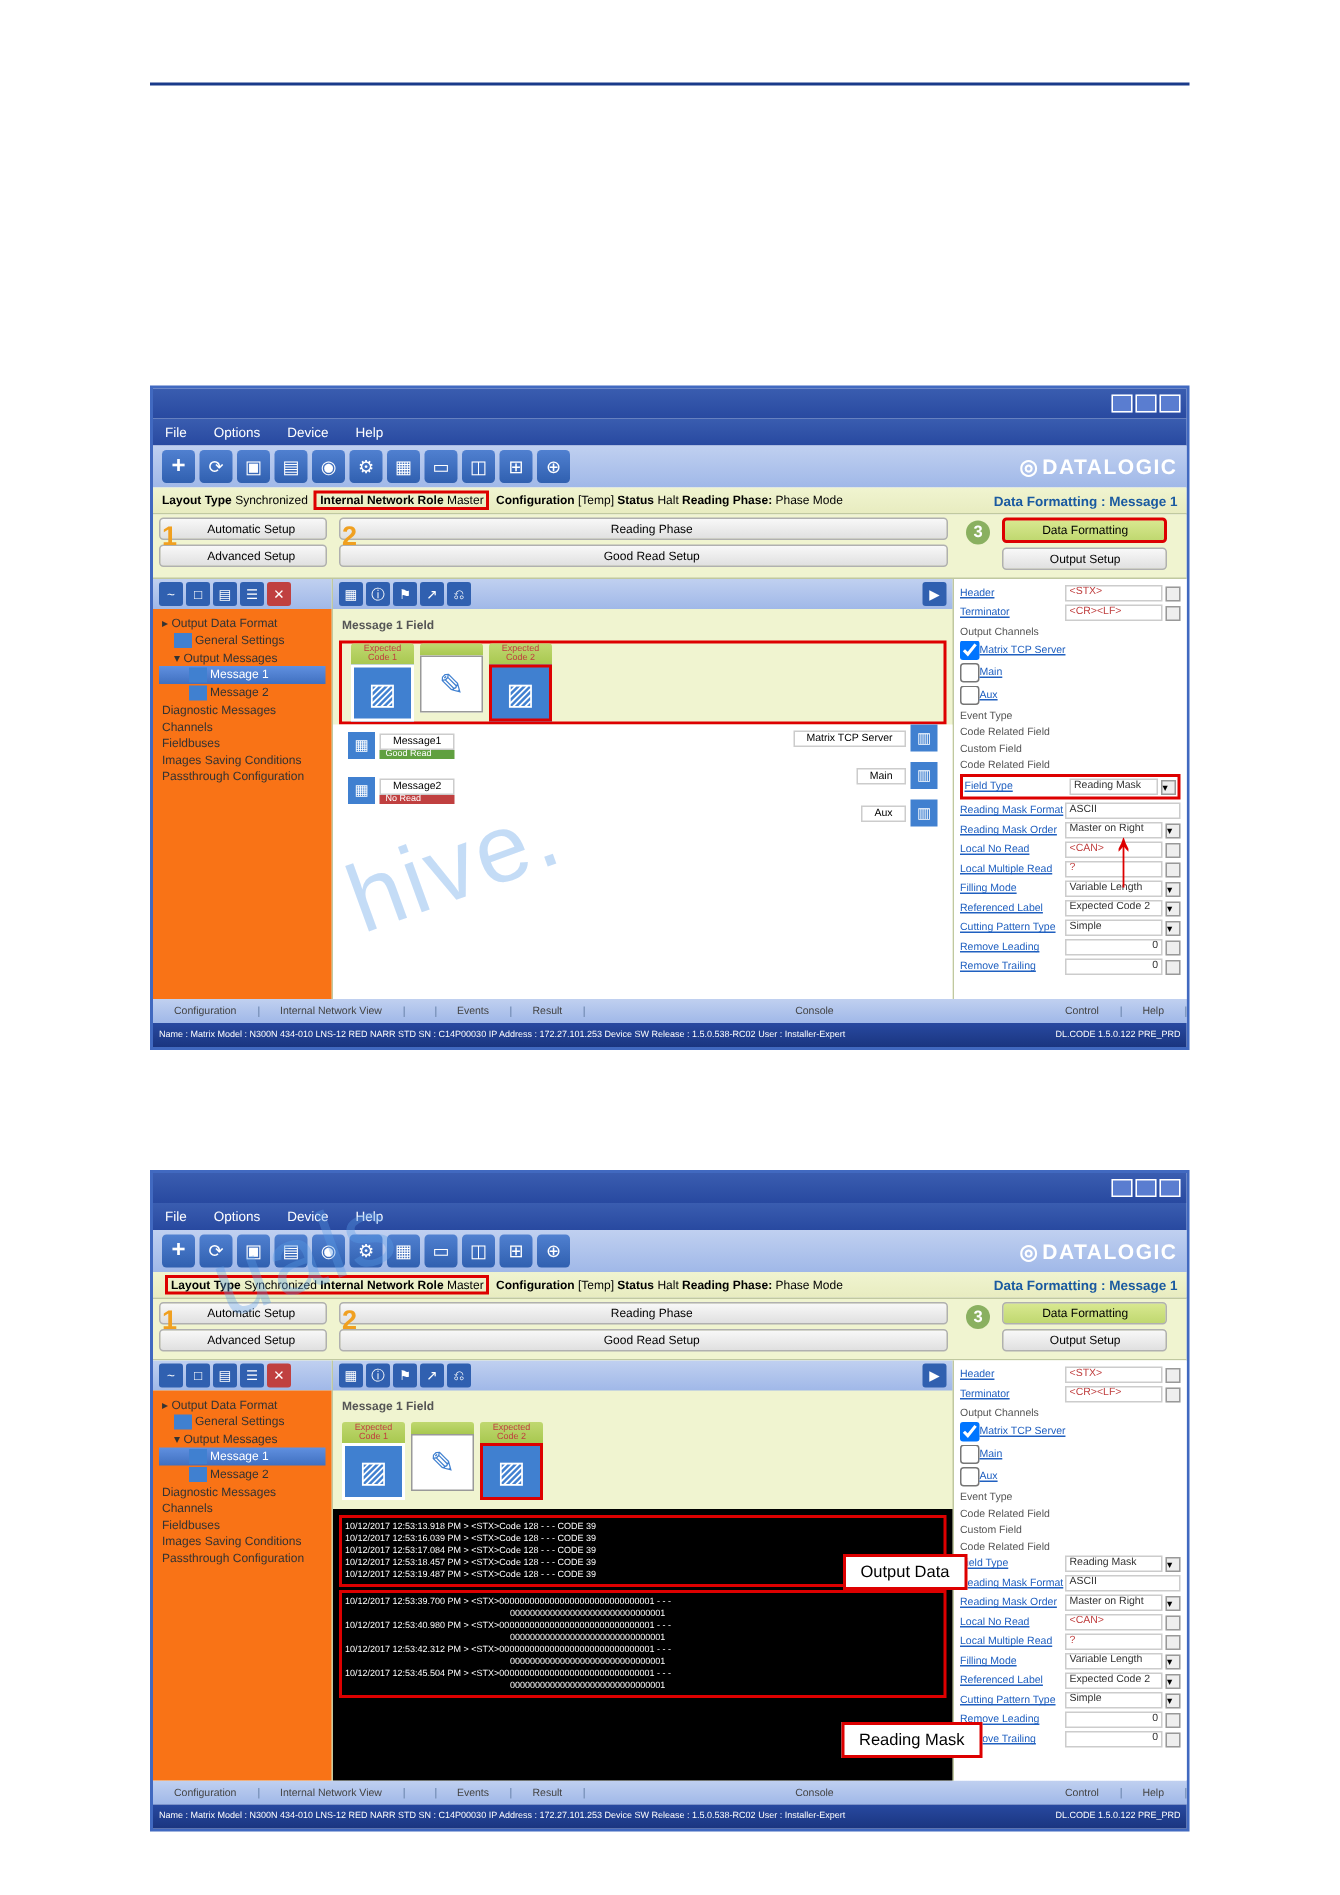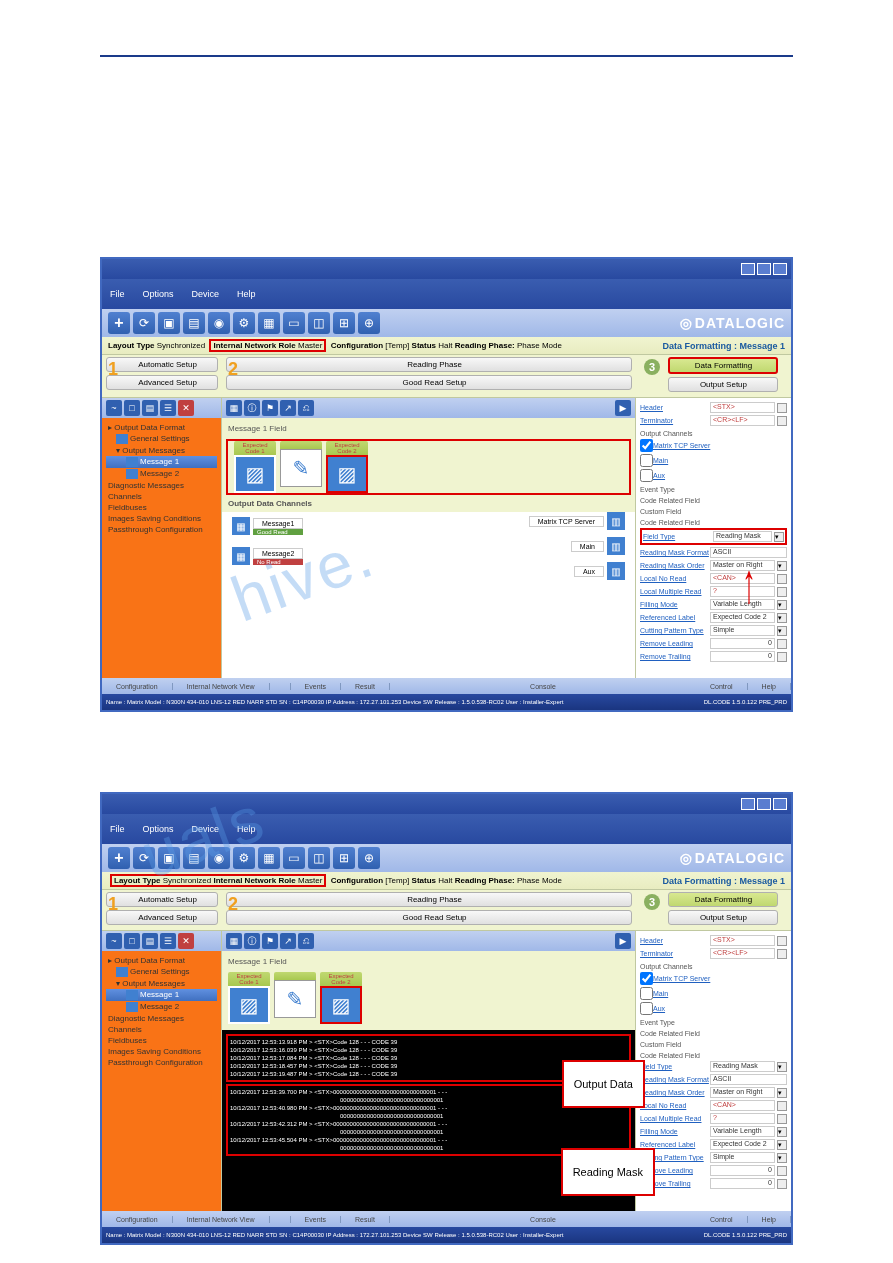--- a/index.html
+++ b/index.html
@@ -2,21 +2,21 @@
 <html><head>
 <meta charset="utf-8">
 <style>
 *{margin:0;padding:0;box-sizing:border-box;font-family:Arial,sans-serif}
 body{background:#fff;width:893px}
 .page{padding:0 100px}
 .hr{border-top:2px solid #1a3a8a;margin:55px 0 200px 0}
 .screenshot{border:2px solid #4169c0;background:#fff;margin-bottom:80px;position:relative}
 .titlebar{background:linear-gradient(#3a5db0,#2849a0);height:20px;display:flex;justify-content:flex-end;align-items:center;padding:0 4px}
 .titlebar span{display:inline-block;width:14px;height:12px;background:#5a7dd0;margin-left:2px;border:1px solid #fff}
-.menubar{background:linear-gradient(#3a5db0,#2849a0);height:30px;display:flex;align-items:center;padding:0 8px;color:#fff;font-size:9px}
+.menubar{background:linear-gradient(#3a5db0,#2849a0);height:18px;display:flex;align-items:center;padding:0 8px;color:#fff;font-size:9px}
 .menubar span{margin-right:18px}
 .toolbar{background:linear-gradient(#c0d0f0,#a0b8e8);height:28px;display:flex;align-items:center;padding:0 6px;justify-content:space-between}
 .tb-left{display:flex;gap:3px}
 .tb-btn{width:22px;height:22px;background:linear-gradient(#5080d0,#3060b0);border-radius:3px;display:flex;align-items:center;justify-content:center;color:#fff;font-size:12px}
 .tb-btn.plus{font-size:16px;font-weight:bold}
 .brand{color:#fff;font-weight:bold;font-size:14px;letter-spacing:1px;display:flex;align-items:center}
 .brand::before{content:"◎";margin-right:2px}
 .infobar{background:linear-gradient(#f0f4d0,#e8ecc0);height:18px;display:flex;align-items:center;padding:0 6px;font-size:8px;border-bottom:1px solid #c0c8a0;justify-content:space-between}
 .infobar b{font-weight:bold}
 .infobar .red{border:2px solid #d00;padding:0 2px;display:inline-block;margin:0 2px}
@@ -31,21 +31,21 @@
 .stepnum{color:#f0a020;font-size:18px;font-weight:bold;float:left;margin:2px 4px 0 2px}
 .stepnum.g{background:#8ab060;color:#fff;border-radius:50%;width:16px;height:16px;font-size:11px;display:inline-flex;align-items:center;justify-content:center;float:none;margin:0 4px}
 .minitoolbar{background:linear-gradient(#c0d0f0,#a0b8e8);height:20px;display:flex;align-items:center;padding:0 4px;gap:2px;justify-content:space-between}
 .mtb-left{display:flex;gap:2px}
 .mtb-btn{width:16px;height:16px;background:#3060b0;border-radius:2px;color:#fff;font-size:9px;display:flex;align-items:center;justify-content:center}
 .mtb-btn.r{background:#c04040}
 .tree{font-size:8px;padding:4px;background:#f97316;flex:1;overflow:hidden}
 .tree-item{padding:1px 2px;color:#333}
 .tree-item.sel{background:linear-gradient(#6090e0,#4070c0);color:#fff}
 .tree-icon{display:inline-block;width:12px;height:10px;background:#4080d0;margin-right:2px;vertical-align:middle}
-.msgfield{padding:6px;font-size:8px;font-weight:normal;color:#555}
+.msgfield{padding:6px;font-size:8px;font-weight:bold;color:#555}
 .codeboxes{display:flex;gap:4px;padding:0 6px}
 .codeboxes.hl{border:2px solid #d00;margin:0 4px}
 .codebox{width:42px;text-align:center}
 .codebox-lbl{background:linear-gradient(#c0d870,#a8c850);color:#555;font-size:6px;padding:1px;border-radius:2px 2px 0 0}
 .codebox-lbl.r{color:#c04040}
 .codebox-img{width:42px;height:38px;background:#4080d0;border:2px solid #fff;display:flex;align-items:center;justify-content:center;color:#fff;font-size:20px}
 .codebox-img.sel{border:2px solid #d00}
 .codebox-img.w{background:#fff;color:#4080d0;border:1px solid #999}
 .flowarea{background:#fff;flex:1;padding:6px;position:relative;font-size:7px}
 .flowtitle{font-size:8px;font-weight:bold;color:#555;padding:4px 6px}
@@ -62,21 +62,21 @@
 .rf-ic{width:10px;height:10px;background:#eee;border:1px solid #999;margin-left:2px}
 .rf-sect{color:#555;font-size:7px;padding:2px 0;font-weight:normal}
 .rf-row.hl{border:2px solid #d00;padding:1px}
 .rf-arrow{position:absolute;color:#d00;font-size:28px;right:35px;top:170px;transform:scaleY(2)}
 .bottombar{background:linear-gradient(#c0d0f0,#a0b8e8);height:16px;display:flex;font-size:7px;align-items:center}
 .bb-tab{padding:0 14px;border-right:1px solid #8098c0;color:#444}
 .statusbar{background:linear-gradient(#2849a0,#1a3580);height:16px;color:#fff;font-size:6px;display:flex;align-items:center;padding:0 4px;justify-content:space-between}
 .console{background:#000;color:#fff;font-size:6px;padding:4px;flex:1;position:relative;font-family:monospace}
 .console .line{padding:1px 0}
 .console .hlbox{border:2px solid #d00;padding:2px;margin-bottom:2px}
-.annot{position:absolute;background:#fff;border:2px solid #d00;padding:16px 10px;font-size:11px;color:#000}
+.annot{position:absolute;background:#fff;border:2px solid #d00;padding:4px 10px;font-size:11px;color:#000}
 .watermark{position:absolute;color:#5a9de8;font-size:64px;opacity:0.35;transform:rotate(-20deg);pointer-events:none;font-weight:300;letter-spacing:2px}
 .wm1{left:230px;top:540px}
 .wm2{left:140px;top:800px}
 </style>
 </head>
 <body>
 
 <div class="page">
 <div class="hr"></div>
 
@@ -183,21 +183,20 @@
             </div>
 <div class="codebox">
               <div class="codebox-lbl">&nbsp;</div>
               <div class="codebox-img w">✎</div>
             </div>
 <div class="codebox">
               <div class="codebox-lbl r">Expected Code 2</div>
               <div class="codebox-img sel">▨</div>
             </div>
 </div>
-<div class="flowtitle">Output Data Channels</div>
 <div class="flowarea">
 <div class="flownode" style="left:10px;top:5px">
               <div class="ic">▦</div>
               <div>
                 <div class="lbl">Message1</div>
                 <div class="sub g">Good Read</div>
               </div>
             </div>
 <div class="flownode" style="left:10px;top:35px">
               <div class="ic">▦</div>

